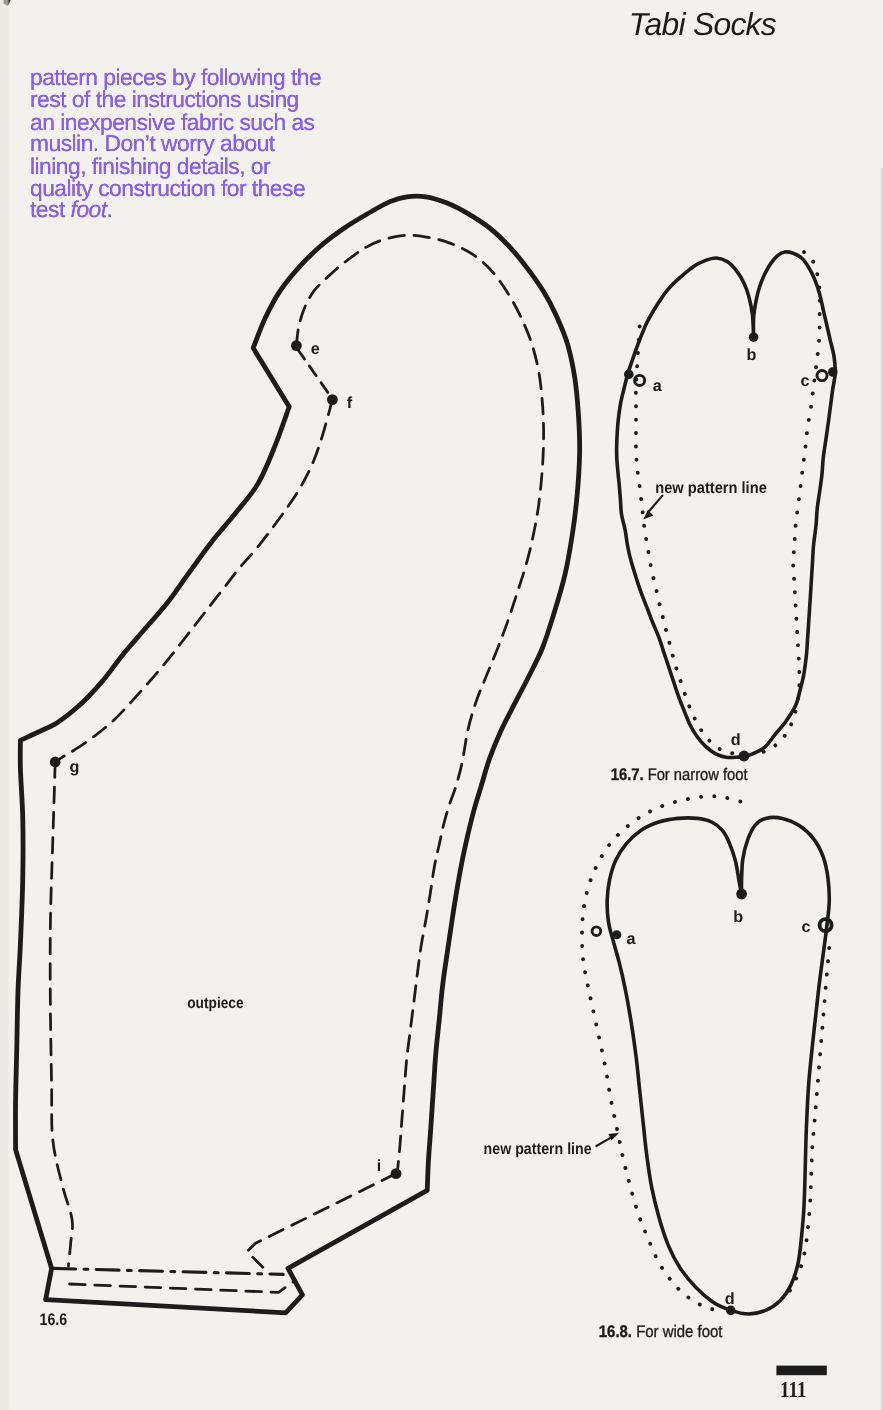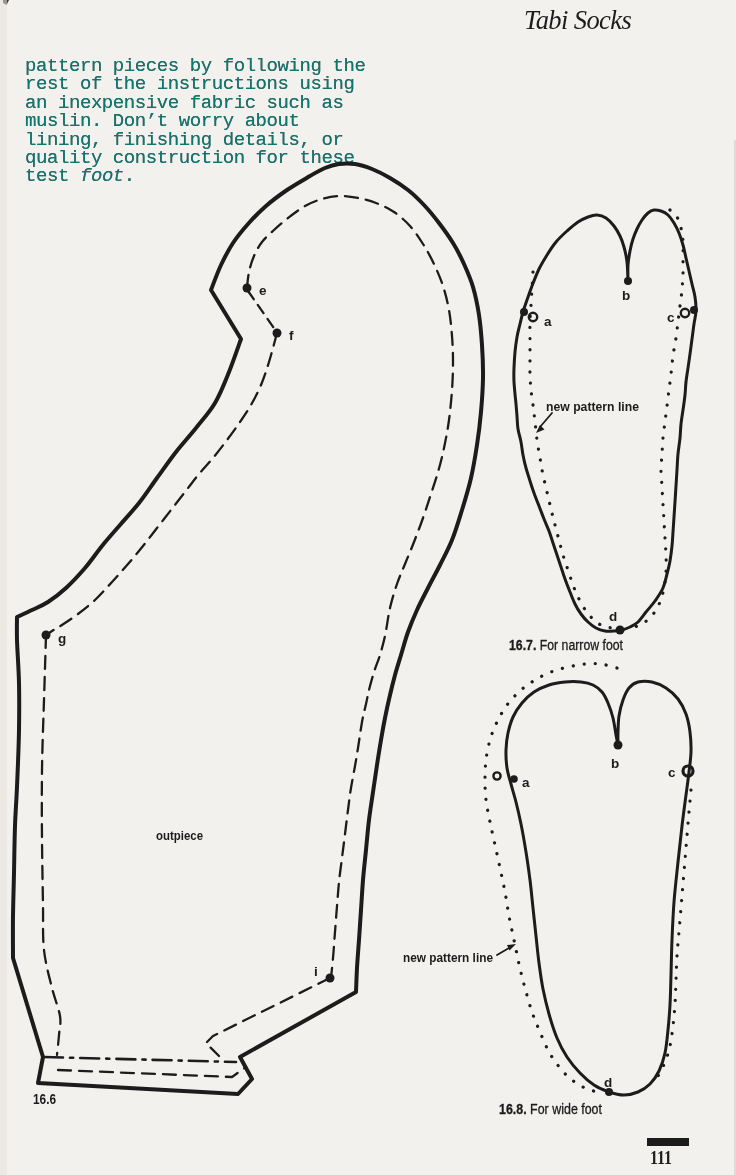--- a/index.html
+++ b/index.html
@@ -1,18 +1,18 @@
 <!DOCTYPE html>
 <html><head>
 <meta charset="utf-8">
 <style>
 html,body{margin:0;padding:0}
 .page{position:relative;width:736px;height:1175px;background:#f2f1ee;overflow:hidden;font-family:"Liberation Sans",sans-serif}
-.para{position:absolute;left:25px;top:57px;font-family:Liberation Mono, monospace;font-size:19px;line-height:18.4px;color:#0f766e;letter-spacing:-0.42px;text-shadow:0 0 0.5px rgba(34,34,34,0.65);white-space:nowrap}
-.title{position:absolute;left:524px;top:5px;font-family:Liberation Serif, serif;font-style:italic;font-size:26.5px;letter-spacing:-0.6px;color:#1c1c1c}
+.para{position:absolute;left:25px;top:57px;font-family:Liberation Sans, sans-serif;font-size:19px;line-height:18.4px;color:#8b5cf6;letter-spacing:-0.42px;text-shadow:0 0 0.5px rgba(34,34,34,0.65);white-space:nowrap}
+.title{position:absolute;left:524px;top:5px;font-family:Liberation Sans, sans-serif;font-style:italic;font-size:26.5px;letter-spacing:-0.6px;color:#1c1c1c}
 svg{position:absolute;left:0;top:0}
 </style>
 </head>
 <body>
 <div class="page">
 
 <div class="title">Tabi Socks</div>
 
 <div class="para">pattern pieces by following the<br>rest of the instructions using<br>an inexpensive fabric such as<br>muslin. Don’t worry about<br>lining, finishing details, or<br>quality construction for these<br>test <i>foot</i>.</div>
 <svg width="736" height="1175" viewBox="0 0 736 1175" fill="none" stroke-linecap="round" stroke-linejoin="round" font-family="Liberation Sans, sans-serif">

